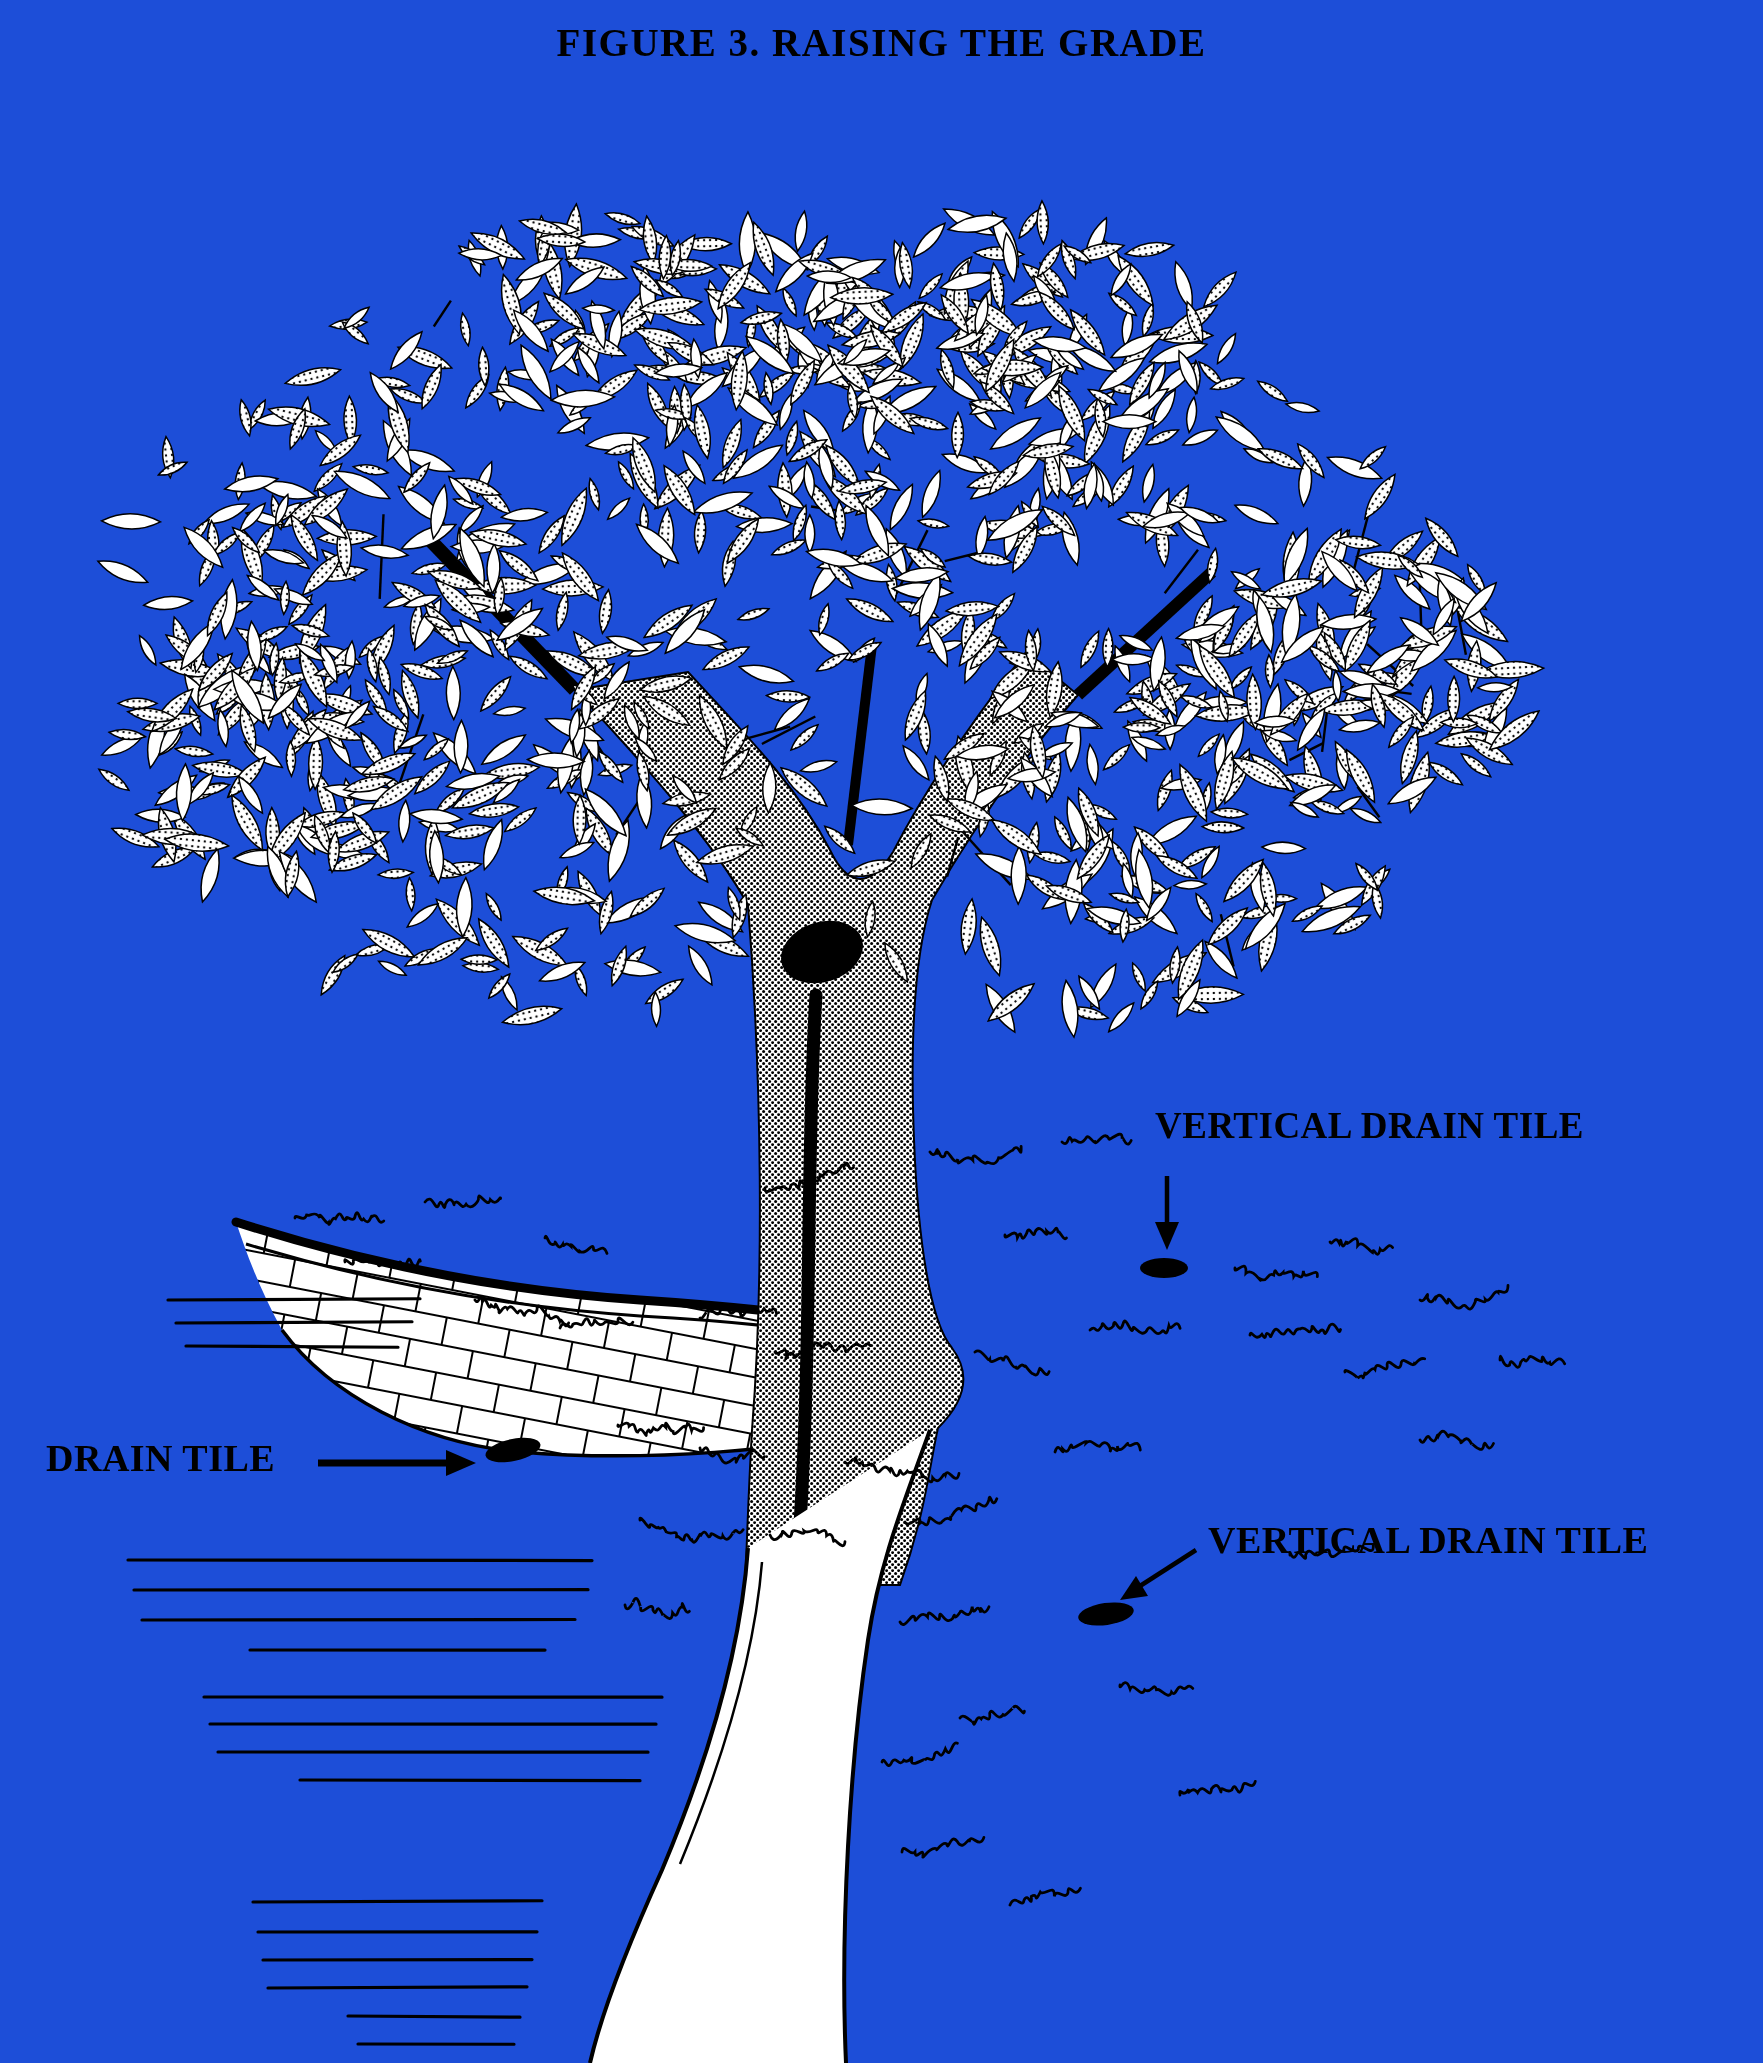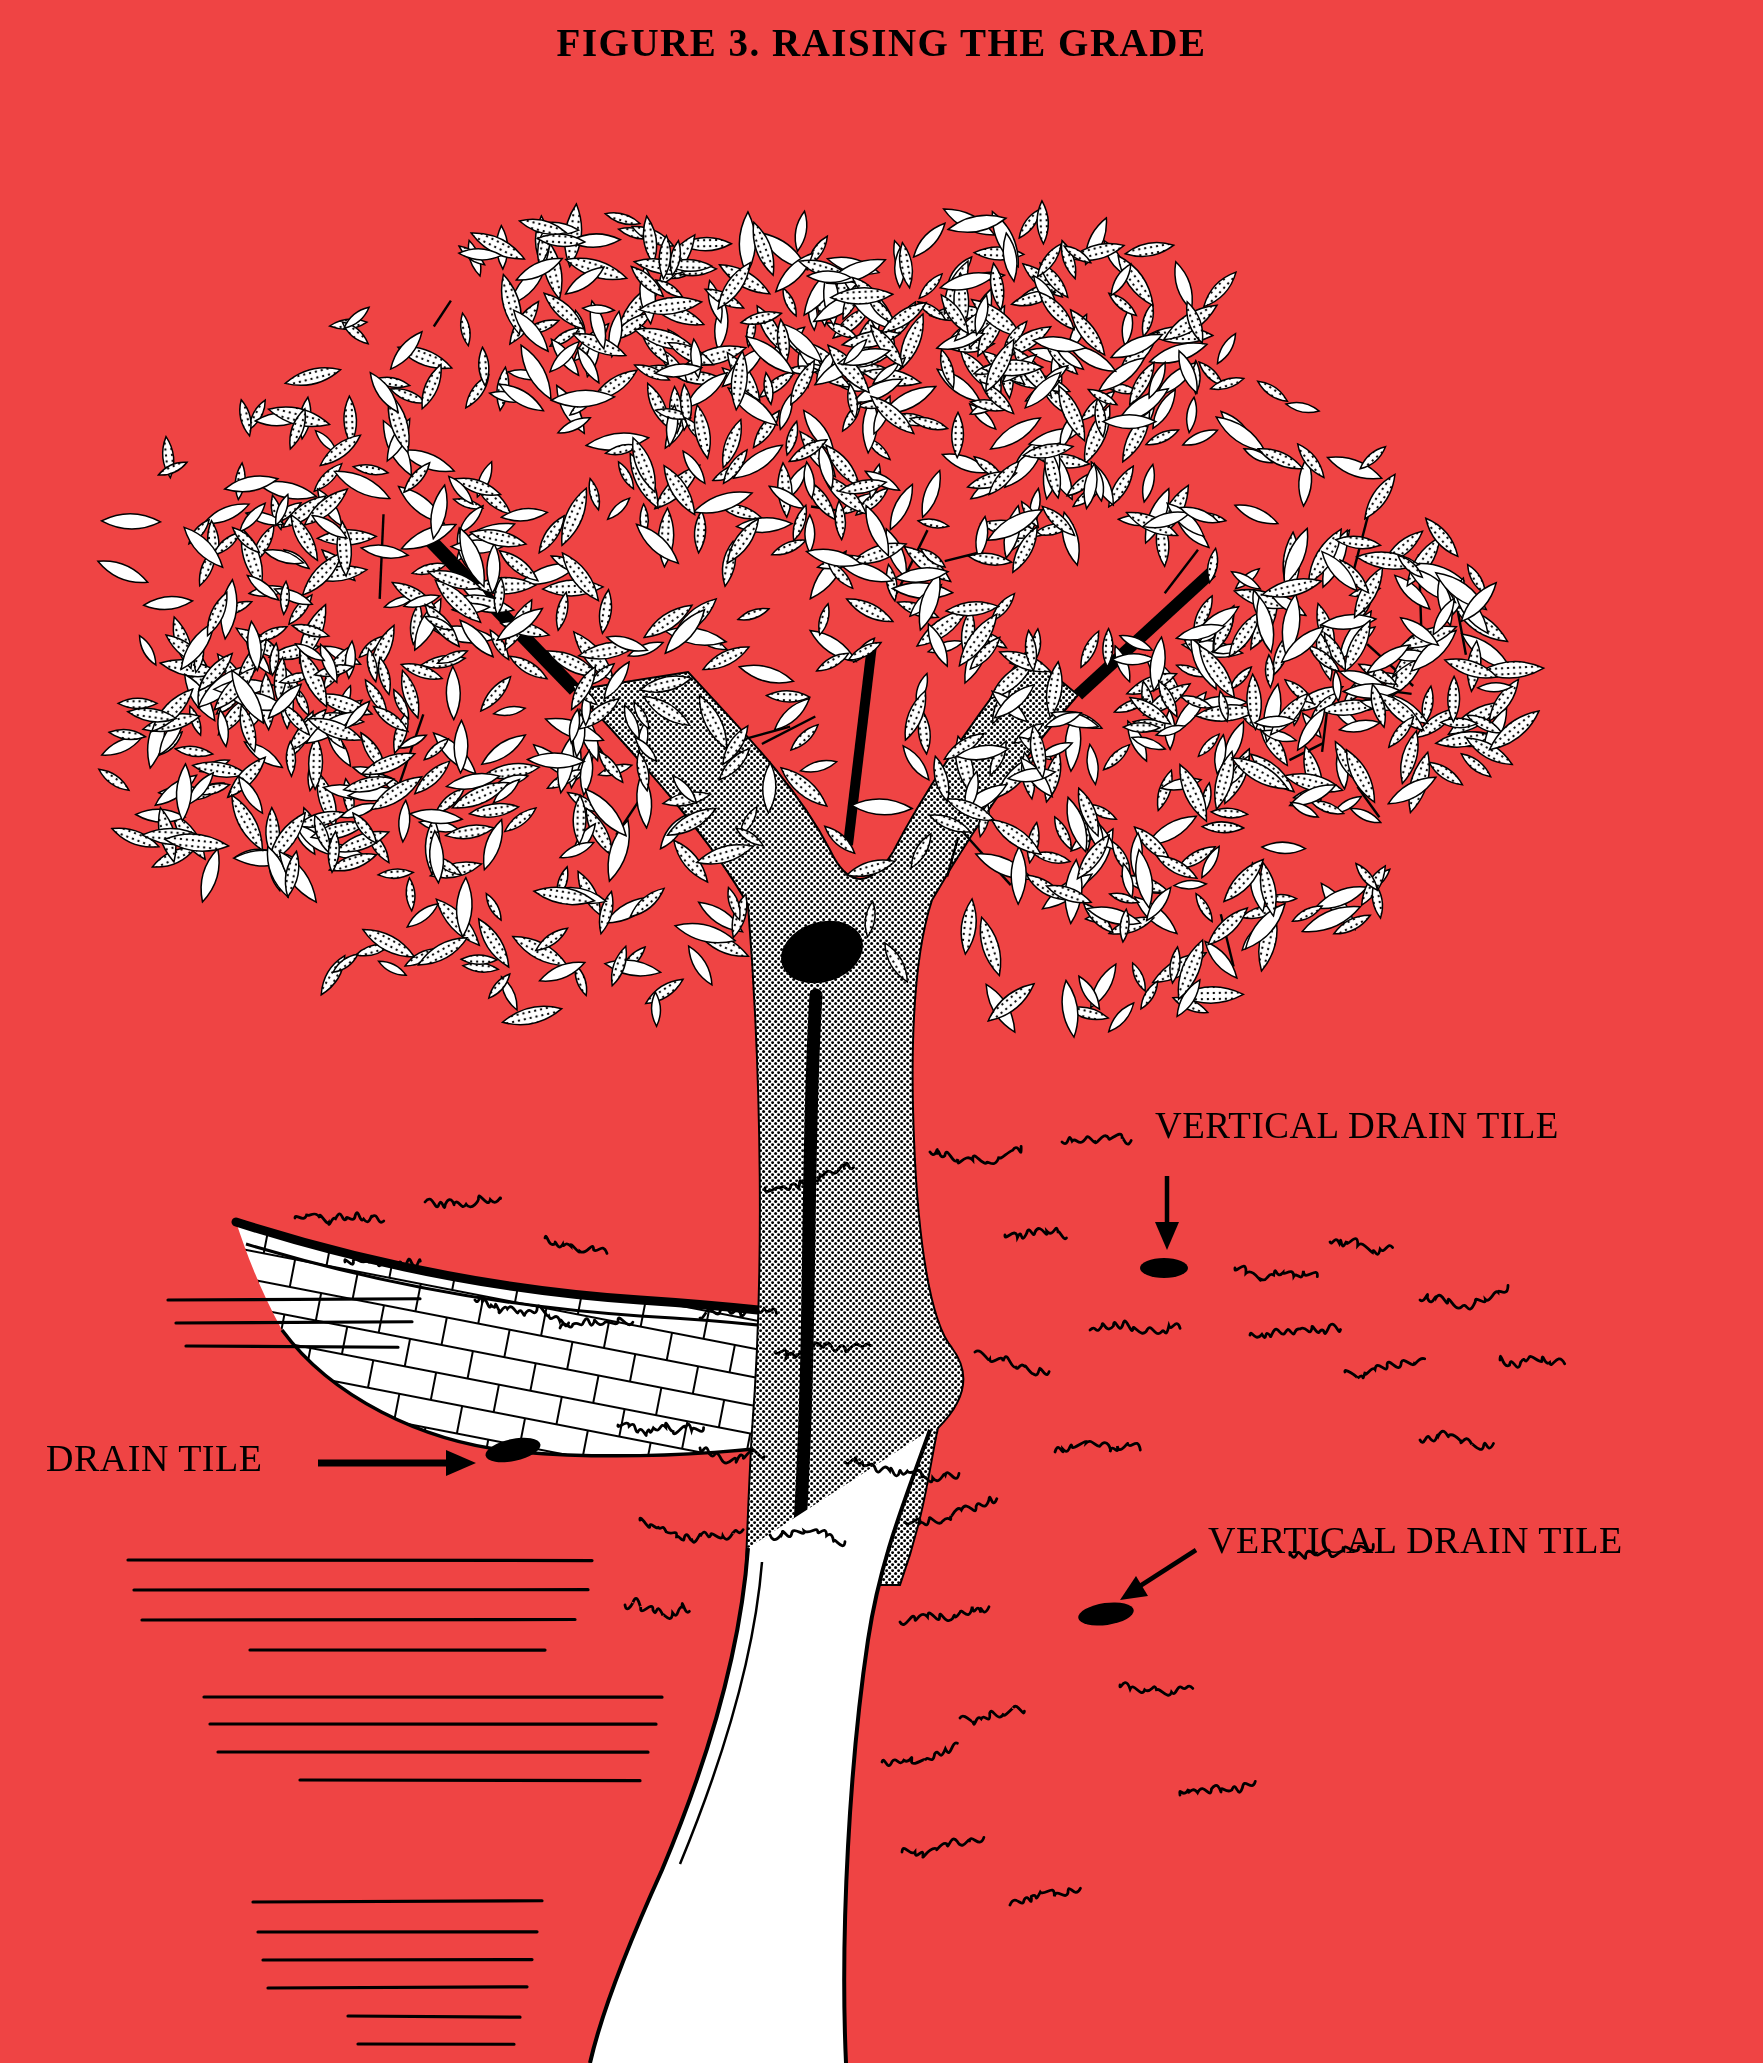--- a/index.html
+++ b/index.html
@@ -1,20 +1,20 @@
 <!DOCTYPE html>
 <html><head>
 <meta charset="utf-8">
 <style>
   html,body{margin:0;padding:0;background:#fff;}
-  .page{position:relative;width:1763px;height:2063px;background:#ef4444;overflow:hidden;
+  .page{position:relative;width:1763px;height:2063px;background:#1d4ed8;overflow:hidden;
         font-family:"Liberation Serif",serif;color:#000;}
   .figure-title{position:absolute;left:0;right:0;top:20px;text-align:center;
         font-size:39px;font-weight:700;letter-spacing:1.5px;}
-  .lbl{position:absolute;font-weight:400;white-space:nowrap;letter-spacing:0.5px;}
+  .lbl{position:absolute;font-weight:700;white-space:nowrap;letter-spacing:0.5px;}
   .lbl-upper{left:1155px;top:1104px;font-size:37px;}
   .lbl-drain{left:46px;top:1436px;font-size:38px;}
   .lbl-lower{left:1208px;top:1518px;font-size:38px;}
   svg.drawing{position:absolute;left:0;top:0;}
 </style>
 </head>
 <body>
 
 <div class="page">
 

